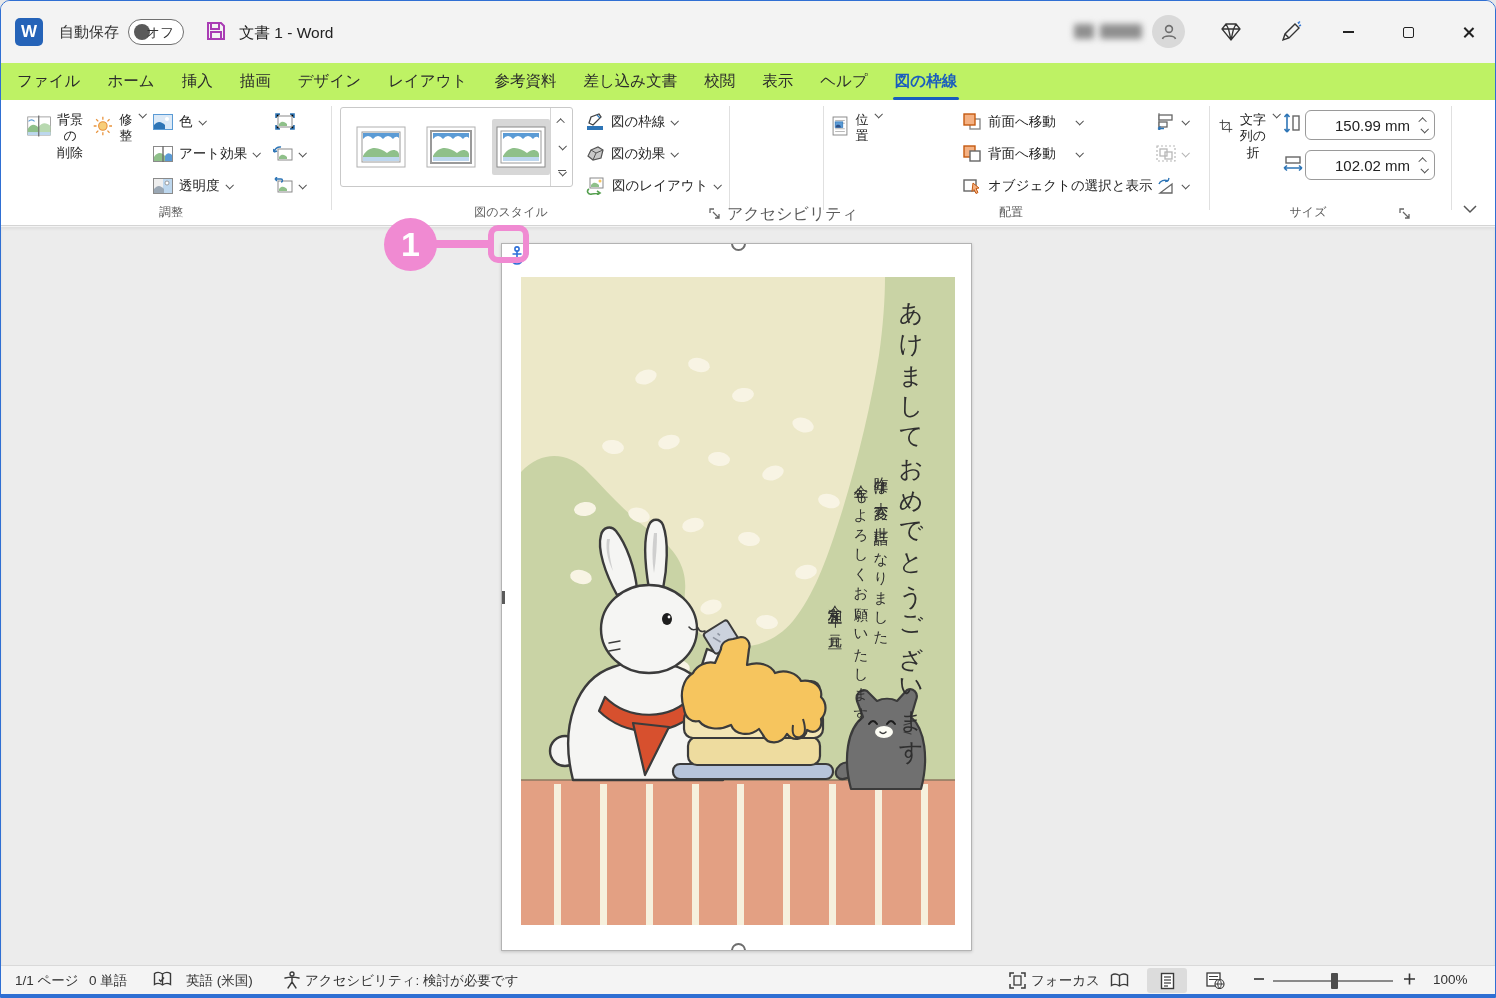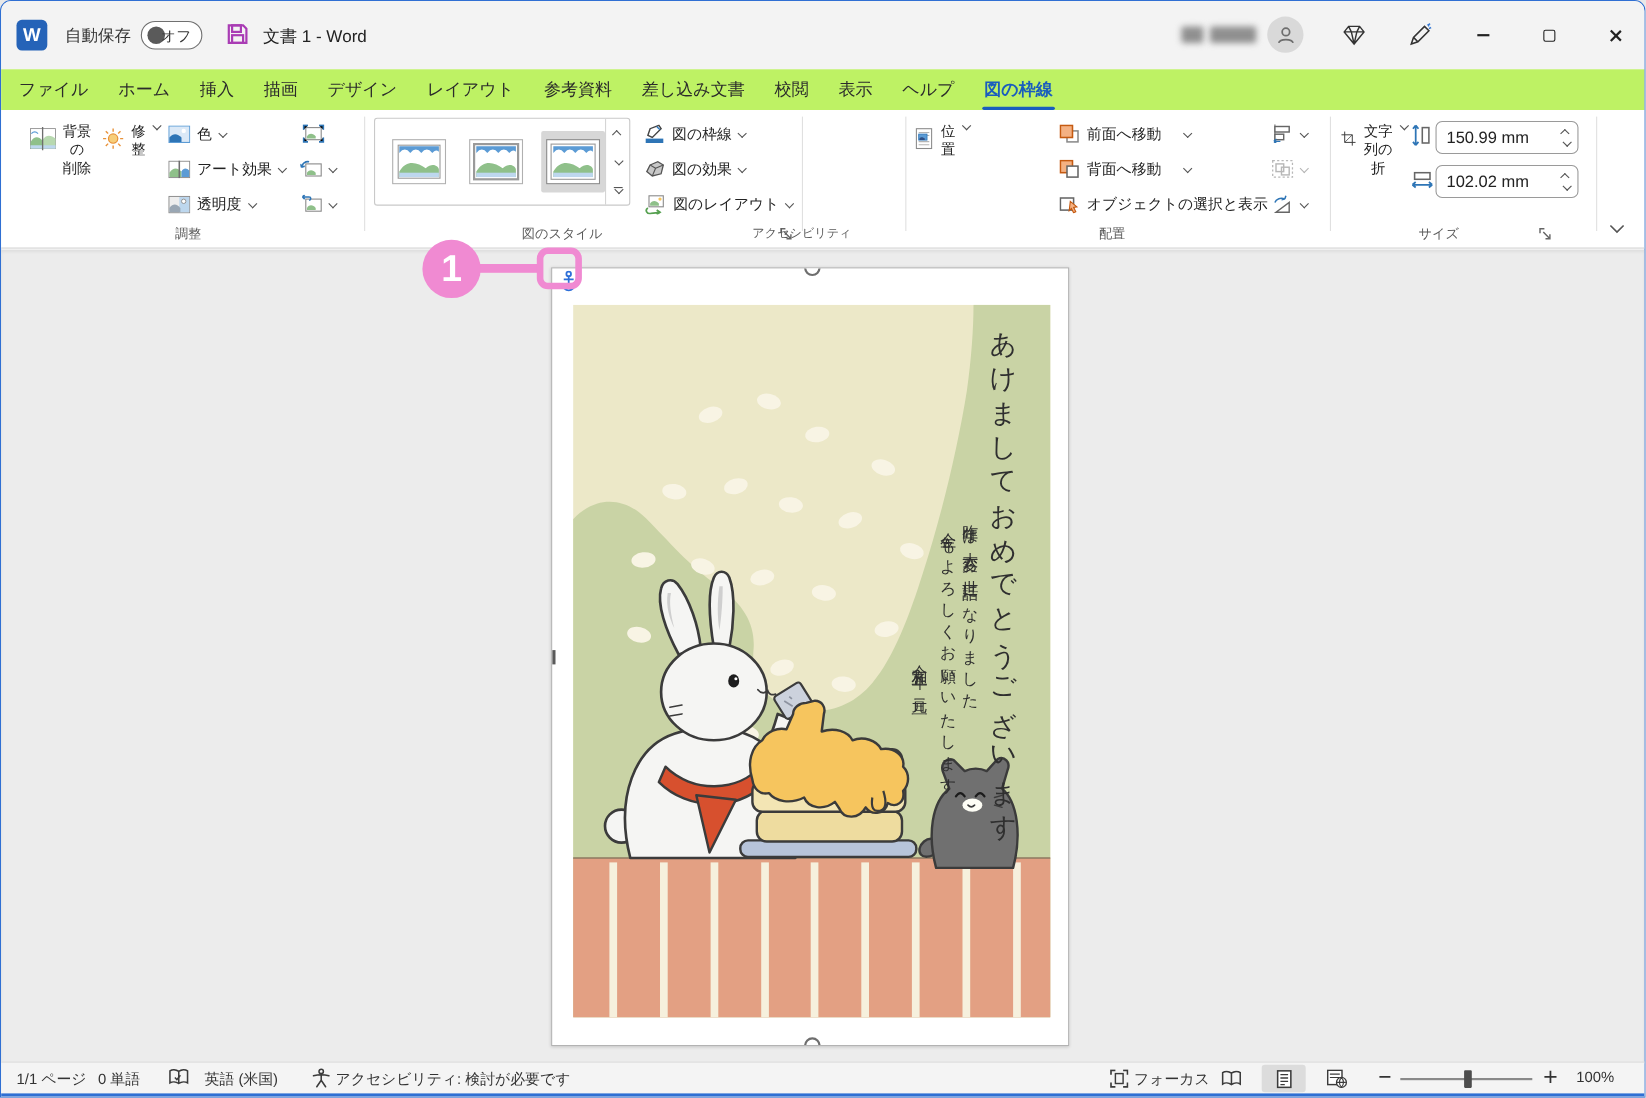--- a/index.html
+++ b/index.html
@@ -48,21 +48,21 @@
   .caret.dis { border-color:#b5b5b5; }
   .gallery { position:absolute; left:339px; top:7px; width:233px; height:80px; border:1px solid #c9c9c9; border-radius:3px; background:#fff; }
   .thumb { position:absolute; top:11px; width:58px; height:56px; background:#fff; display:flex; align-items:center; justify-content:center; border-radius:2px; }
   .thumb.sel { background:#d7d7d7; }
   .gscroll { position:absolute; right:0; top:0; width:22px; height:78px; border-left:1px solid #d5d5d5; display:flex; flex-direction:column; }
   .gscroll > div { flex:1; display:flex; align-items:center; justify-content:center; }
   .caret-up { width:6px; height:6px; border-left:1.4px solid #555; border-top:1.4px solid #555; transform:rotate(45deg) translateY(2px); }
   .gexp { display:flex; flex-direction:column; align-items:center; gap:1px; }
   .gexp .bar { width:8px; height:1.4px; background:#555; }
   .launcher { position:absolute; top:107px; width:14px; height:14px; }
-  .sizefield { position:absolute; width:130px; height:30px; border:1px solid #9a9a9a; border-radius:6px; background:#fff; display:flex; align-items:center; overflow:hidden; }
+  .sizefield { position:absolute; width:130px; height:30px; border:1px solid #9a9a9a; border-radius:6px; background:#fff; display:flex; align-items:center; overflow:hidden;padding-left:20px; }
   .sizefield .val { flex:1; font-size:15px; color:#222; padding-left:9px; white-space:nowrap; overflow:hidden; }
   .spin { width:18px; display:flex; flex-direction:column; align-items:center; gap:4px; padding-right:2px; }
   .spin .caret, .spin .caret-up { transform-origin:center; }
   .collapse-chev { position:absolute; right:18px; top:100px; }
 
   
   .docarea { position:absolute; top:226px; left:0; right:0; height:740px; background:#ececec; box-shadow:inset 0 2px 3px rgba(0,0,0,.06); }
   .page { position:absolute; left:500px; top:16px; width:471px; height:708px; background:#fff; border:1px solid #b3b3b3; box-shadow:0 1px 3px rgba(0,0,0,.18); overflow:hidden; }
   .card { position:absolute; left:19px; top:33px; width:434px; height:648px; }
   .vtext { position:absolute; writing-mode:vertical-rl; text-orientation:upright; color:#2f2f2f; font-family:"Liberation Serif",serif; }
@@ -333,21 +333,21 @@
         </svg>
       <span class="lbl">図のレイアウト</span>
       <span class="caret"></span>
     </div>
     <div class="grouplabel" style="left:430px;width:160px">図のスタイル</div>
     <span class="launcher" style="left:708px"><svg width="13" height="13" viewBox="0 0 13 13">
           <path d="M1 5 V1 H5 M4 4 L10 10 M10 6 v4 h-4" fill="none" stroke="#666" stroke-width="1.3"></path>
         </svg></span>
     <div class="vsep" style="left:728px"></div>
 
-    <div class="grouplabel" style="left:682px;width:92px;font-size:11px">アクセシビリティ</div>
+    <div class="grouplabel" style="left:726px;width:92px;font-size:16px">アクセシビリティ</div>
     <div class="vsep" style="left:822px"></div>
 
     <div class="btn-lg" style="left:830px;width:50px">
       <svg width="26" height="28" viewBox="0 0 26 28">
           <rect x="3" y="1" width="20" height="26" fill="#fff" stroke="#8a8a8a" stroke-width="1.4"></rect>
           <g stroke="#b5b5b5" stroke-width="1.4">
             <line x1="6" y1="6" x2="20" y2="6"></line>
             <line x1="6" y1="10" x2="20" y2="10"></line>
             <line x1="6" y1="18" x2="20" y2="18"></line>
             <line x1="6" y1="22" x2="20" y2="22"></line>

